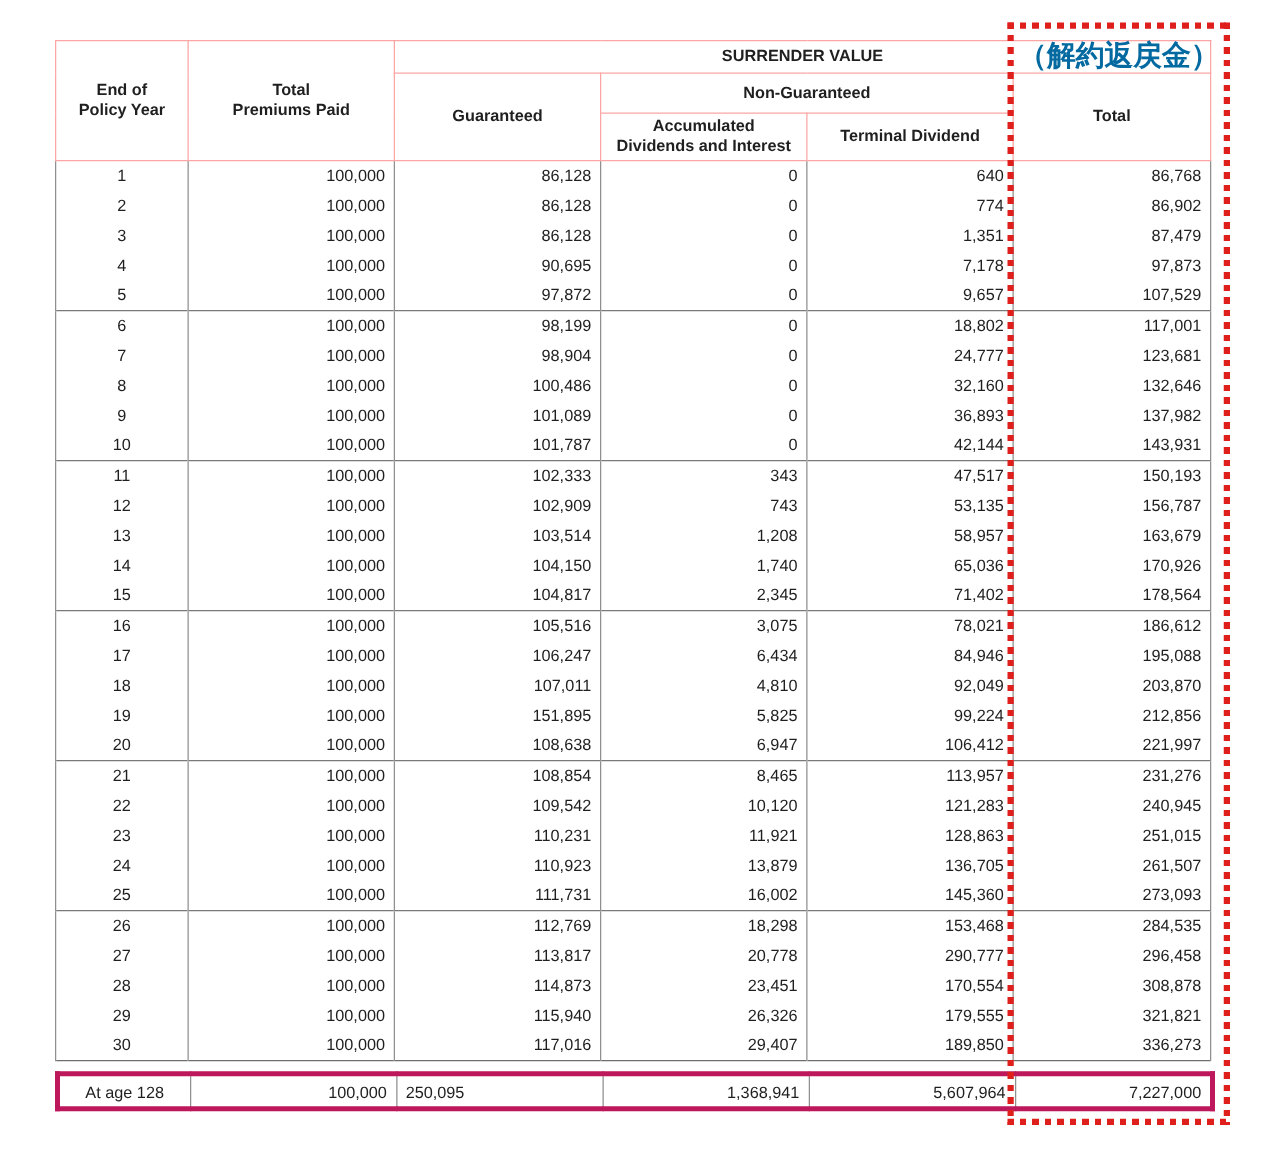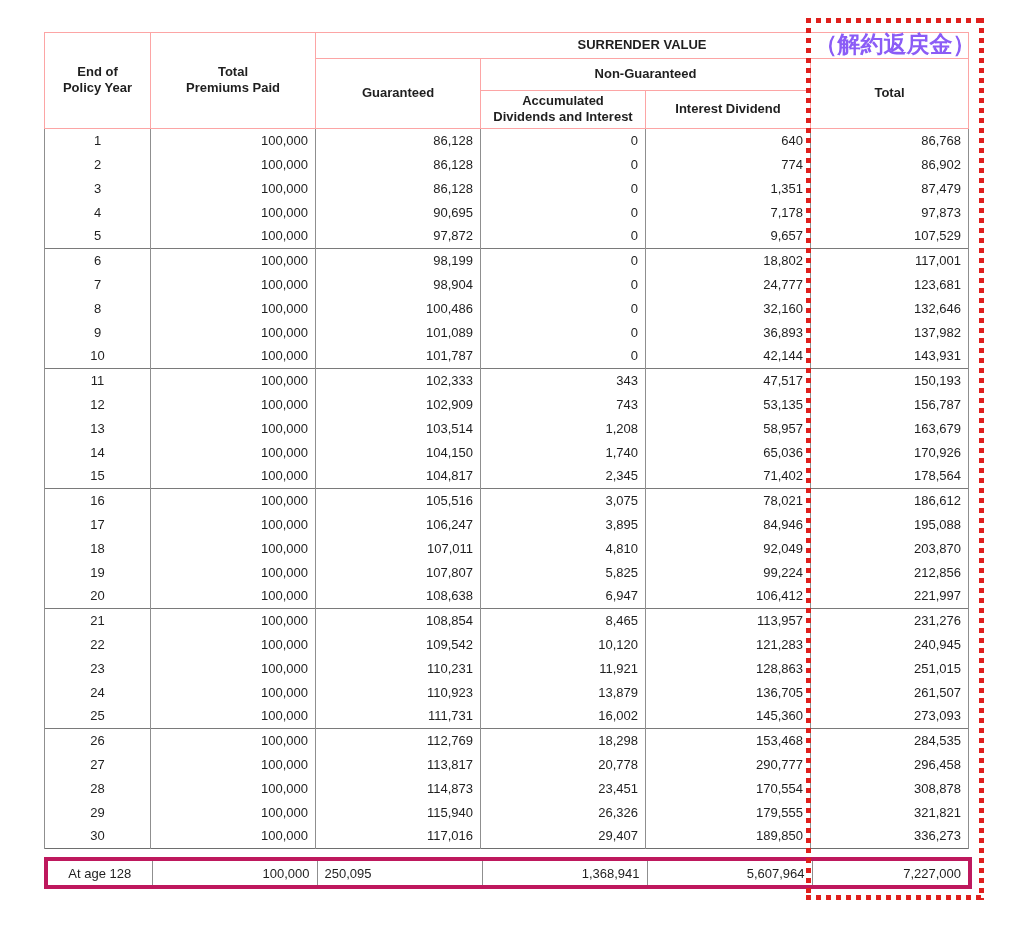--- a/index.html
+++ b/index.html
@@ -59,21 +59,21 @@
         <th colspan="4">SURRENDER VALUE</th>
       </tr>
       <tr class="hrow2">
         <th rowspan="2">Guaranteed</th>
         <th colspan="2">Non-Guaranteed</th>
         <th rowspan="2">Total</th>
       </tr>
       <tr class="hrow3">
         <th>Accumulated
 Dividends and Interest</th>
-        <th>Interest Dividend</th>
+        <th>Terminal Dividend</th>
       </tr>
     </thead>
     <tbody>
 
     <tr class="group-start">
         <td class="c-year">1</td>
         <td class="num">100,000</td>
         <td class="num">86,128</td>
         <td class="num">0</td>
         <td class="num">640</td>
@@ -196,36 +196,36 @@
         <td class="num">100,000</td>
         <td class="num">105,516</td>
         <td class="num">3,075</td>
         <td class="num">78,021</td>
         <td class="num">186,612</td>
       </tr>
         <tr>
         <td class="c-year">17</td>
         <td class="num">100,000</td>
         <td class="num">106,247</td>
-        <td class="num">3,895</td>
+        <td class="num">6,434</td>
         <td class="num">84,946</td>
         <td class="num">195,088</td>
       </tr>
         <tr>
         <td class="c-year">18</td>
         <td class="num">100,000</td>
         <td class="num">107,011</td>
         <td class="num">4,810</td>
         <td class="num">92,049</td>
         <td class="num">203,870</td>
       </tr>
         <tr>
         <td class="c-year">19</td>
         <td class="num">100,000</td>
-        <td class="num">107,807</td>
+        <td class="num">151,895</td>
         <td class="num">5,825</td>
         <td class="num">99,224</td>
         <td class="num">212,856</td>
       </tr>
         <tr>
         <td class="c-year">20</td>
         <td class="num">100,000</td>
         <td class="num">108,638</td>
         <td class="num">6,947</td>
         <td class="num">106,412</td>
@@ -335,15 +335,15 @@
     </tbody>
   </table>
 
   <div class="dotbox">
     <div class="e et"></div>
     <div class="e eb"></div>
     <div class="e el"></div>
     <div class="e er"></div>
   </div>
 
-  <div class="annot" style="color: #8b5cf6;">（解約返戻金）</div>
+  <div class="annot" style="color: #0369a1;">（解約返戻金）</div>
 
 </div>
 
 </body></html>

